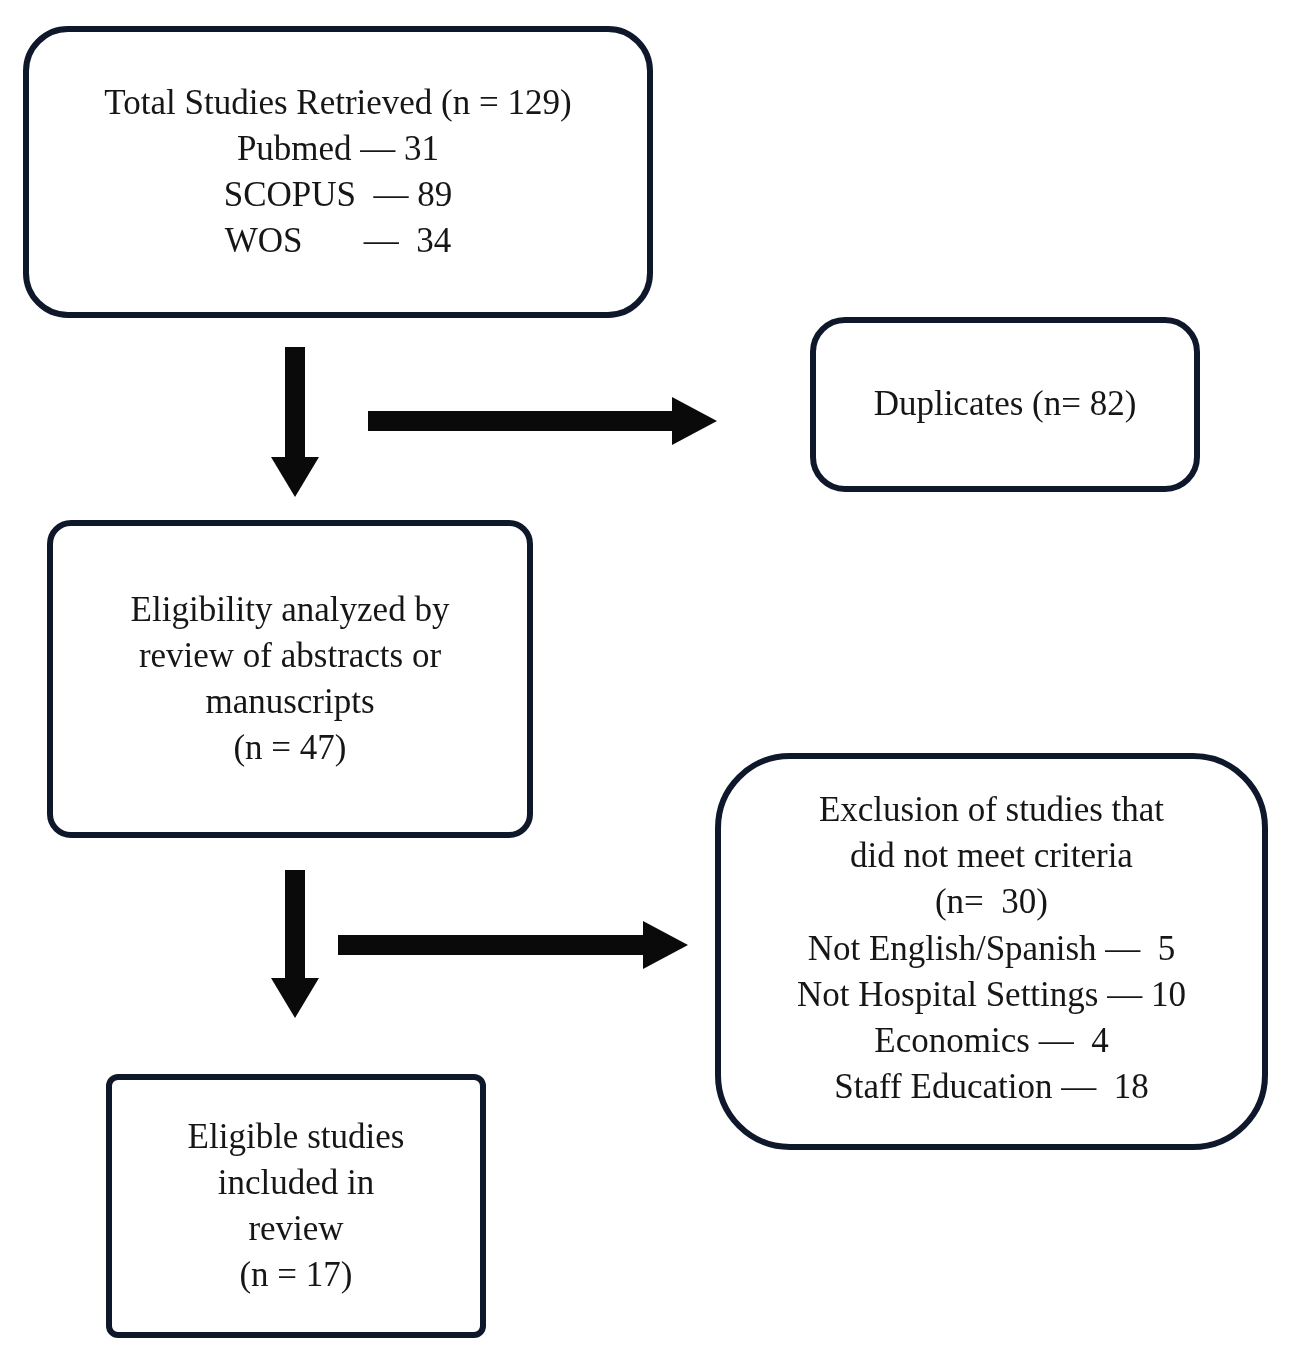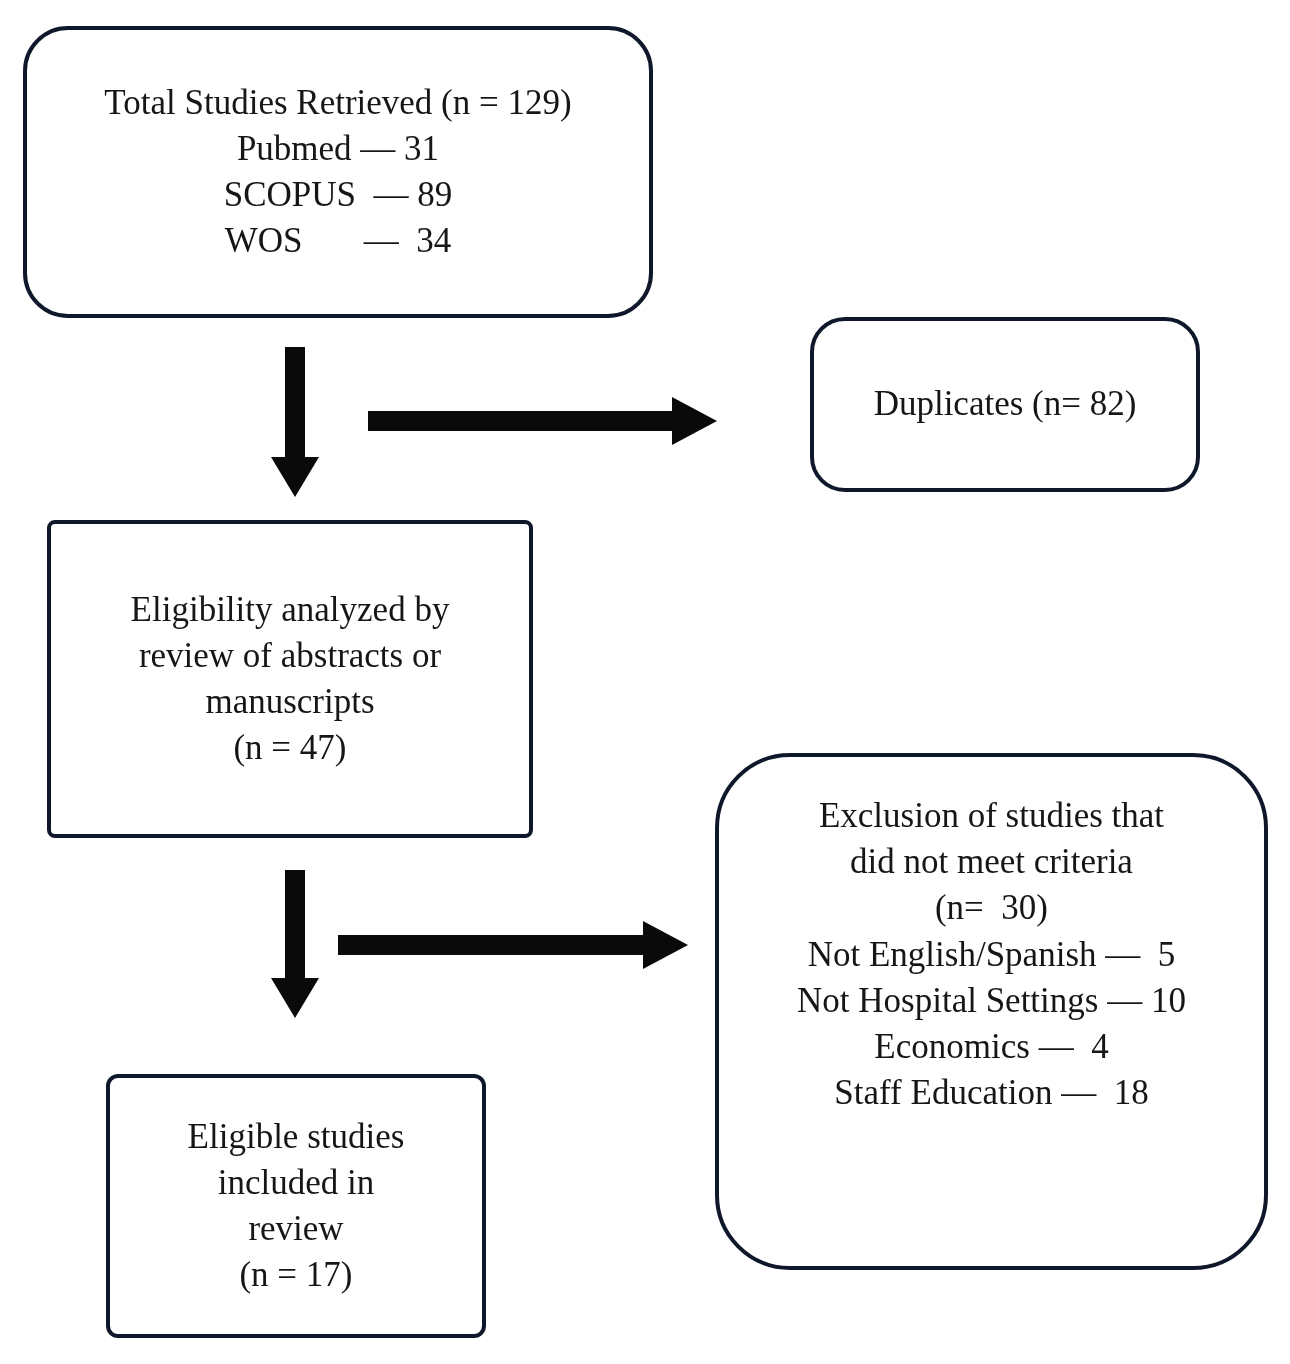--- a/index.html
+++ b/index.html
@@ -11,39 +11,39 @@
     position: relative;
     width: 1290px;
     height: 1364px;
     background: #ffffff;
     font-family: "Liberation Serif", "DejaVu Serif", serif;
     color: #161616;
   }
   .flowbox {
     position: absolute;
     box-sizing: border-box;
-    border: 4px solid #0f172a;
+    border: 6px solid #0f172a;
     background: #ffffff;
     display: flex;
     flex-direction: column;
     align-items: center;
     justify-content: center;
     text-align: center;
     font-size: 35px;
   }
   .flowbox .line {
     display: block;
     line-height: 1.32;
     white-space: pre;
   }
   .box-total       { left: 23px;  top: 26px;   width: 630px; height: 292px; border-radius: 45px; }
   .box-duplicates  { left: 810px; top: 317px;  width: 390px; height: 175px; border-radius: 35px; }
-  .box-eligibility { left: 47px;  top: 520px;  width: 486px; height: 318px; border-radius: 8px; }
-  .box-exclusion   { left: 715px; top: 753px;  width: 553px; height: 517px; border-radius: 75px;
-                     justify-content: flex-start; padding-top: 36px; }
+  .box-eligibility { left: 47px;  top: 520px;  width: 486px; height: 318px; border-radius: 24px; }
+  .box-exclusion   { left: 715px; top: 753px;  width: 553px; height: 397px; border-radius: 75px;
+                     justify-content: flex-start; padding-top: 28px; }
   .box-eligible    { left: 106px; top: 1074px; width: 380px; height: 264px; border-radius: 12px; }
 
   .shaft {
     position: absolute;
     background: #0a0a0a;
   }
   .head {
     position: absolute;
     width: 0;
     height: 0;

